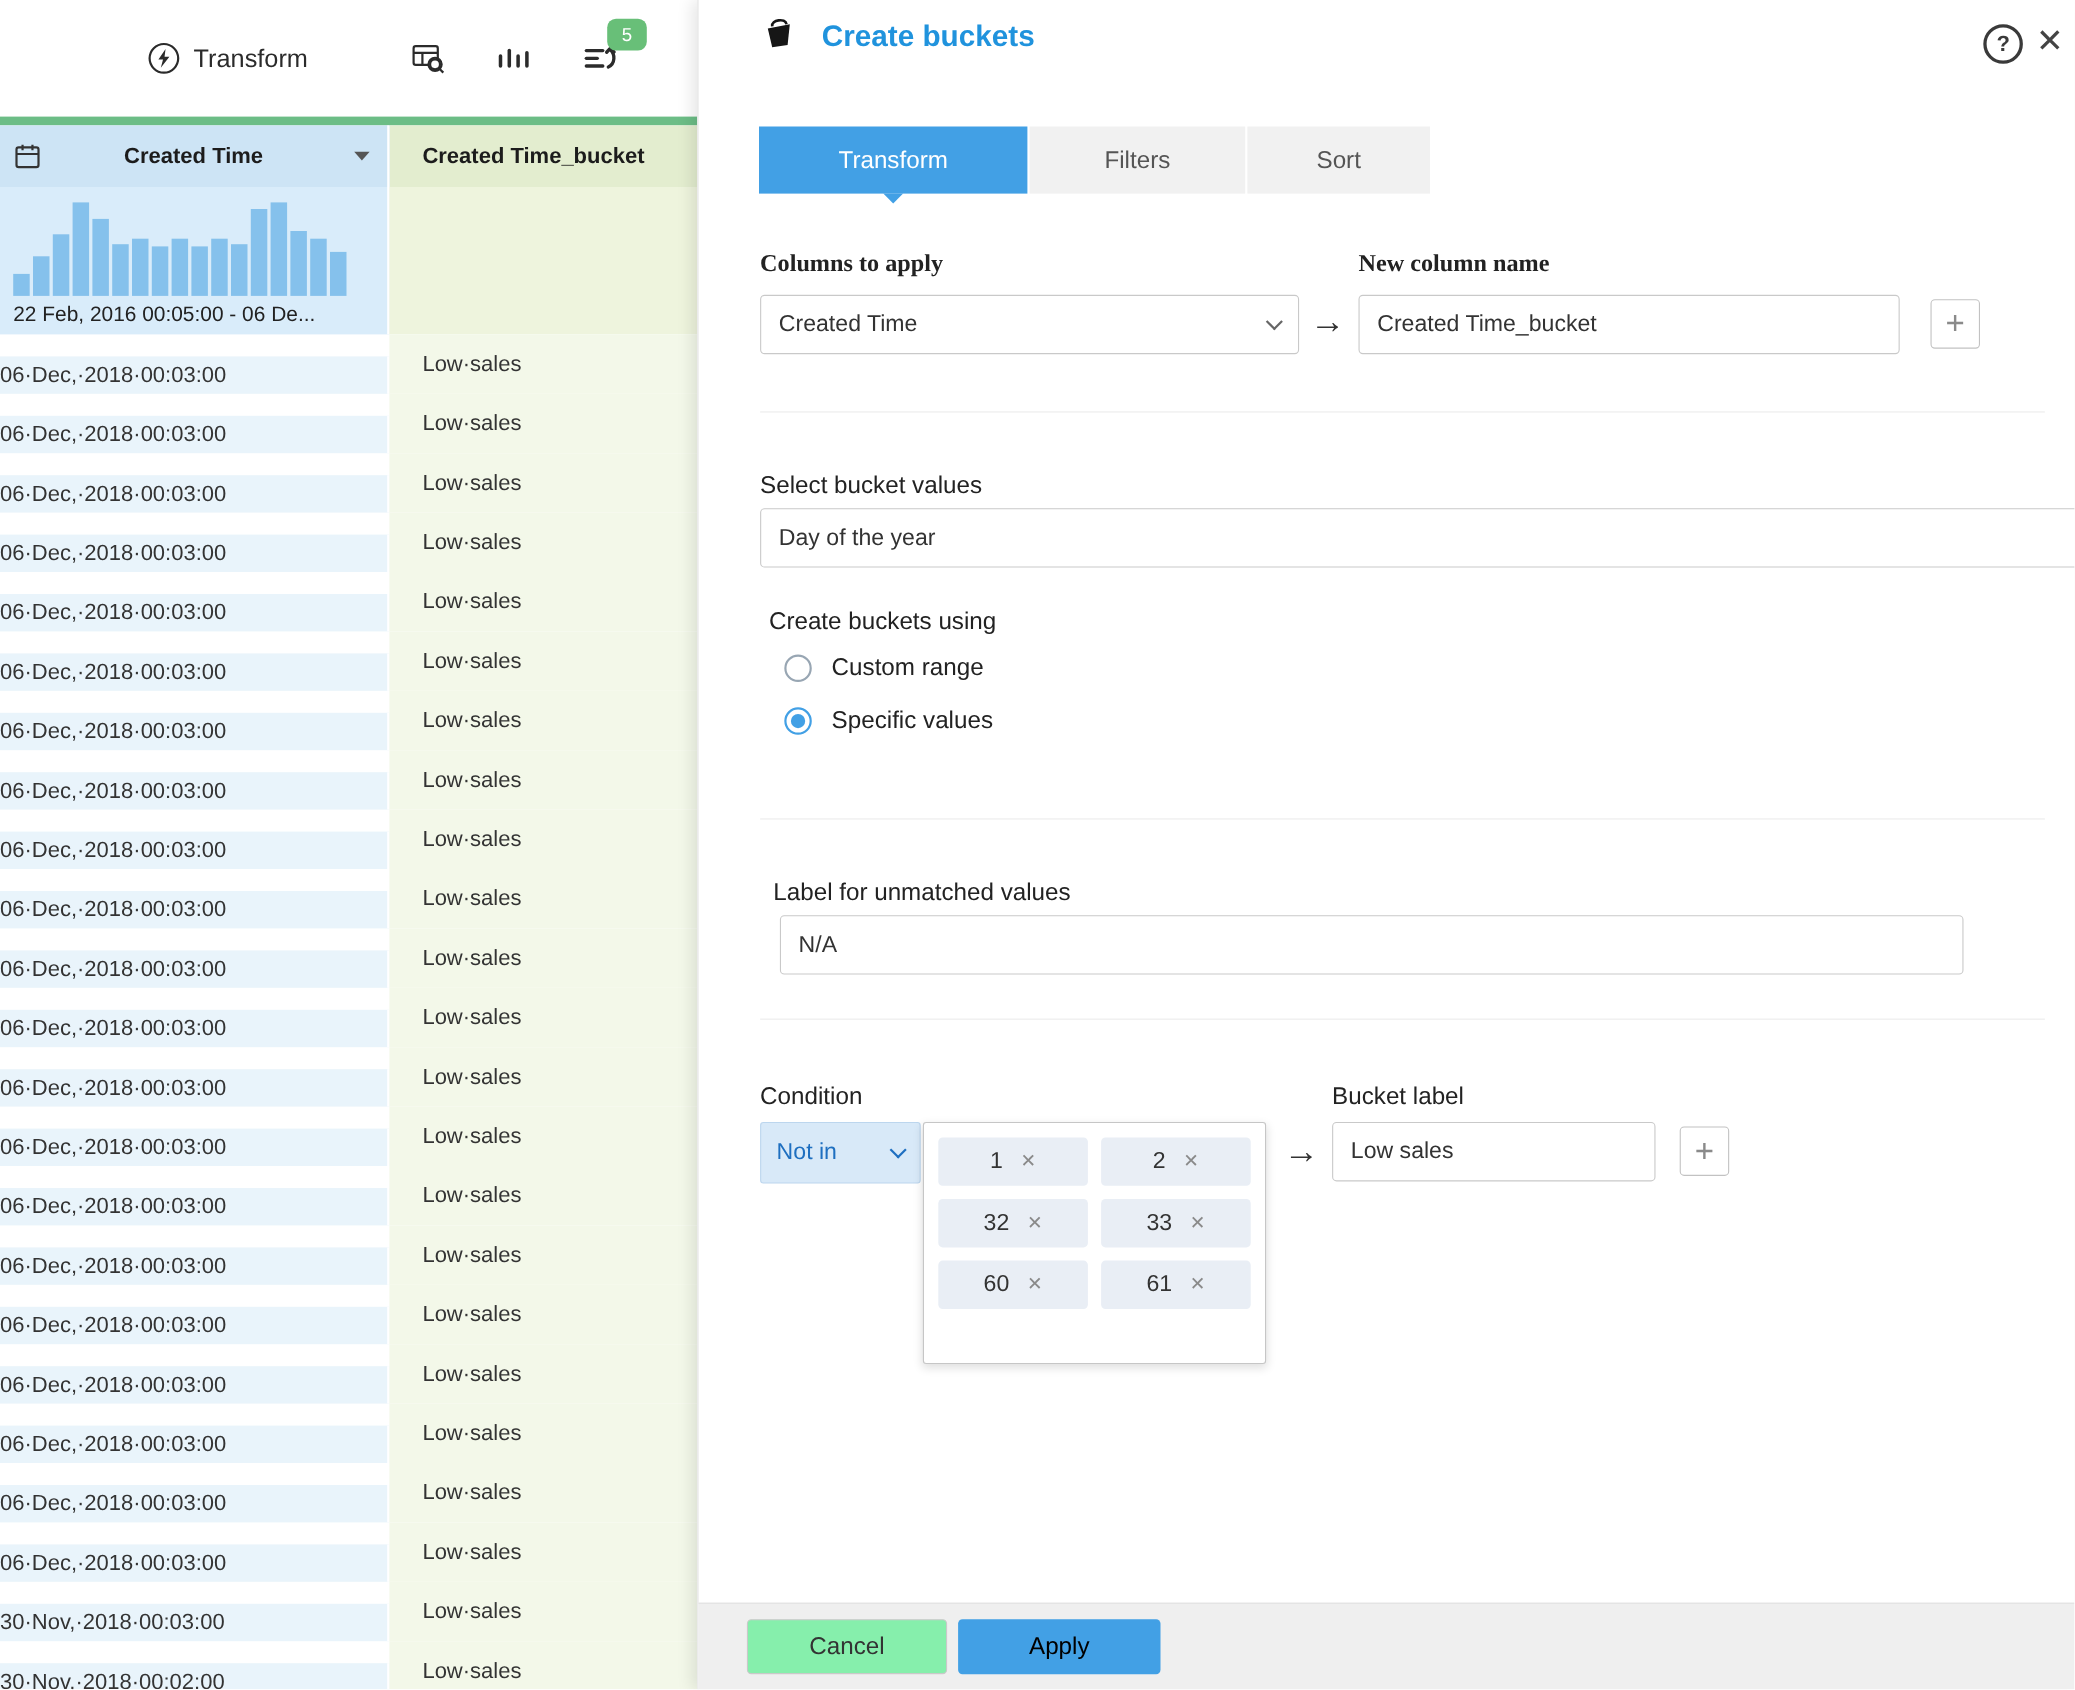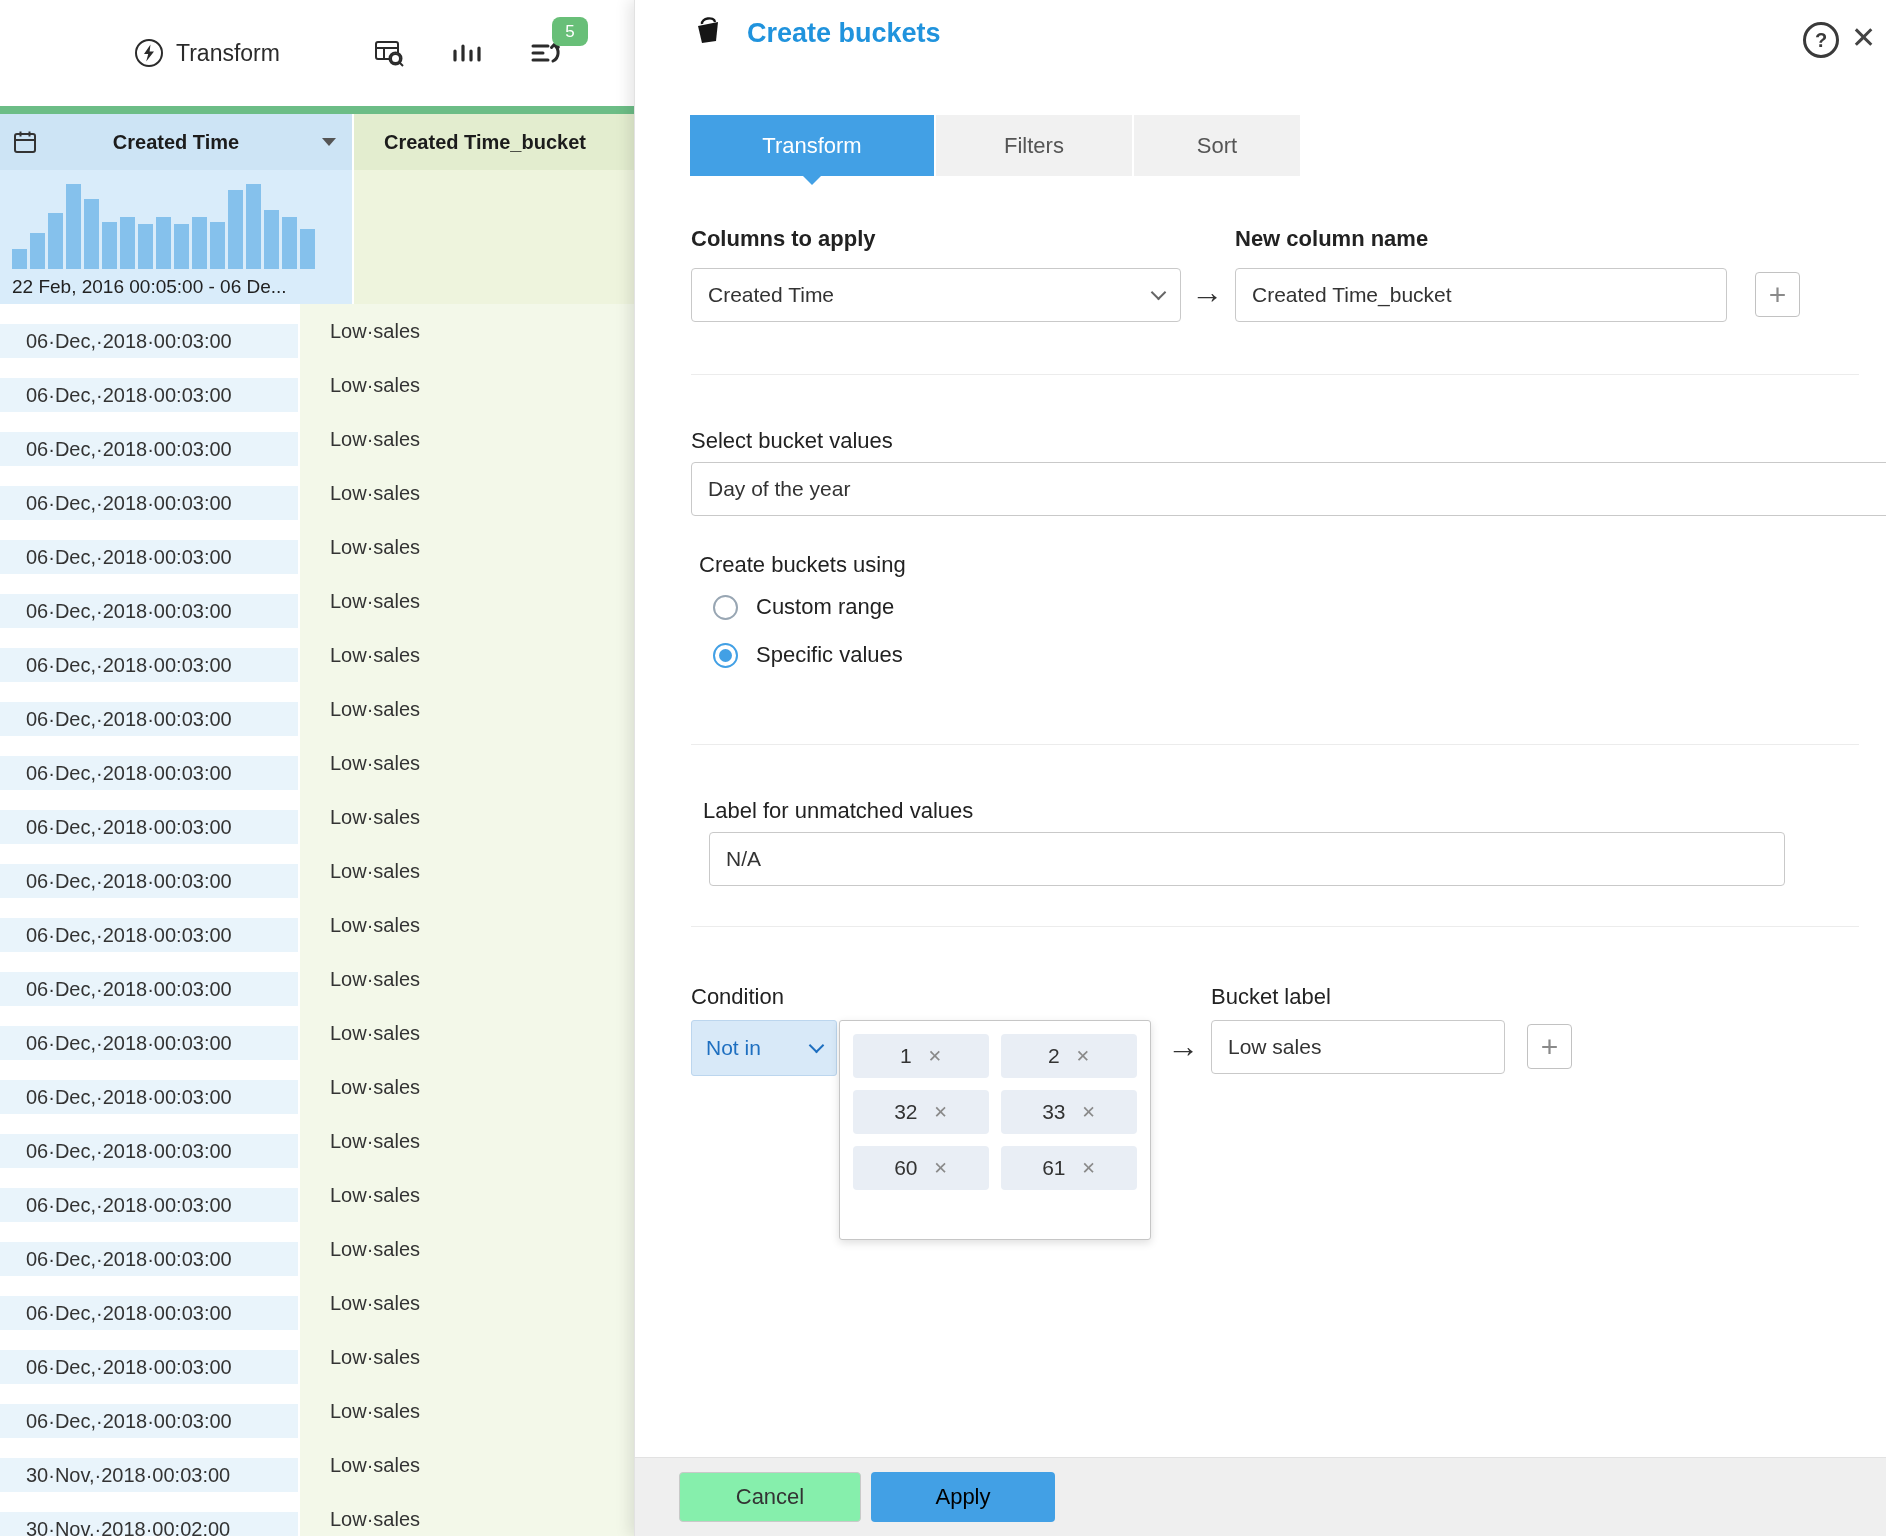--- a/index.html
+++ b/index.html
@@ -24,41 +24,41 @@
   .hc2 { flex:1; background:var(--col2-header-bg,#e3edcf); display:flex; align-items:center; padding-left:30px; }
 
   .histrow { display:flex; height:134px; }
   .hist1 { width:354px; background:var(--col1-hist-bg,#d9ecfa); border-right:2px solid #fff; padding:6px 6px 6px 12px; display:flex; flex-direction:column; justify-content:flex-end; cursor:pointer; }
   .bars { display:flex; align-items:flex-end; gap:3px; height:90px; }
   .bar { width:15px; background:var(--bar-blue,#85c1ec); }
   .histlabel { font-size:19px; color:#222; margin-top:7px; white-space:nowrap; overflow:hidden; }
   .hist2 { flex:1; background:var(--col2-hist-bg,#eef4dd); }
 
   .trow { display:flex; height:54px; }
-  .tc1 { width:300px; background:var(--col1-row-bg,#e9f4fb); border-right:2px solid #fff; display:flex; align-items:center; padding-left:26px; font-size:20px; color:#333; white-space:nowrap;margin-top:20px; }
+  .tc1 { width:354px; background:var(--col1-row-bg,#e9f4fb); border-right:2px solid #fff; display:flex; align-items:center; font-size:20px; color:#333; white-space:nowrap;margin-top:20px; }
   .tc2 { flex:1; background:var(--col2-row-bg,#f3f8e9); display:flex; align-items:center; padding-left:30px; font-size:20px; color:#333; white-space:nowrap; }
 
   
   .dialog { position:absolute; left:634px; top:0; width:1252px; height:1536px; background:#fff;
             border-left:1px solid #e2e2e2; box-shadow:-5px 0 14px rgba(0,0,0,0.10); }
   .bucket-ic { position:absolute; left:56px; top:14px; display:flex; }
   .dlg-title { position:absolute; left:112px; top:18px; font-size:27px; font-weight:bold; color:var(--title-blue,#2093dd); }
   .help { position:absolute; left:1168px; top:22px; width:36px; height:36px; border:3px solid #3a3a3a; border-radius:50%;
           display:flex; align-items:center; justify-content:center; font-size:20px; font-weight:bold; color:#3a3a3a; cursor:pointer; }
   .close { position:absolute; left:1216px; top:20px; font-size:30px; color:#444; cursor:pointer; }
 
   .tabs { position:absolute; left:55px; top:115px; display:flex; gap:2px; }
   .tab { height:61px; display:flex; align-items:center; justify-content:center; font-size:22px; background:#f1f1f1; color:#555; cursor:pointer; position:relative; }
   .tab:nth-child(1){ width:244px; } .tab:nth-child(2){ width:196px; } .tab:nth-child(3){ width:166px; }
   .tab.active { background:var(--accent-blue,#42a0e5); color:#fff; }
   .tab.active::after { content:""; position:absolute; left:50%; bottom:-9px; transform:translateX(-50%);
     border-left:9px solid transparent; border-right:9px solid transparent; border-top:9px solid var(--accent-blue,#42a0e5); }
 
   .flabel { position:absolute; font-size:22px; color:#222; white-space:nowrap; }
-  .bold { font-weight:bold; }
+  .bold { font-weight:bold;font-family:Liberation Serif, serif; }
   .select { position:absolute; height:54px; border:1px solid #c9c9c9; border-radius:4px; background:#fff; font-size:21px; color:#333;
             display:flex; align-items:center; justify-content:space-between; padding:0 16px; cursor:pointer; }
   .chev { width:11px; height:11px; border-right:2px solid #666; border-bottom:2px solid #666; transform:rotate(45deg); margin-top:-5px; flex:none; }
   .tinput { position:absolute; height:54px; border:1px solid #c9c9c9; border-radius:4px; background:#fff; font-size:21px; color:#333;
             padding:0 16px; font-family:inherit; outline:none; }
   .arrow { position:absolute; font-size:32px; color:#333; line-height:1; }
   .plusbtn { position:absolute; width:45px; height:45px; border:1px solid #c2c2c2; border-radius:4px; background:#fff;
              font-size:30px; color:#8a8a8a; display:flex; align-items:center; justify-content:center; cursor:pointer; line-height:1; }
   .divider { position:absolute; left:56px; width:1168px; height:1px; background:#ececec; }
 

